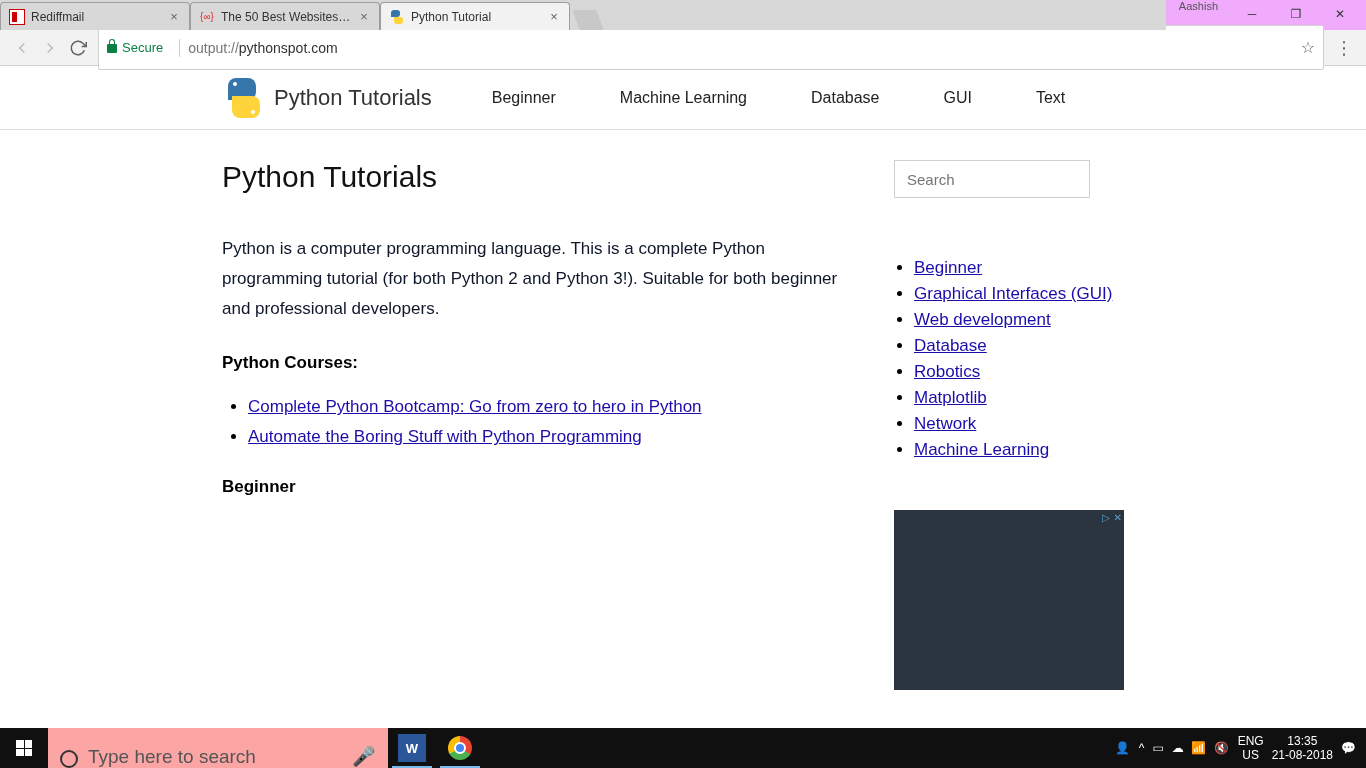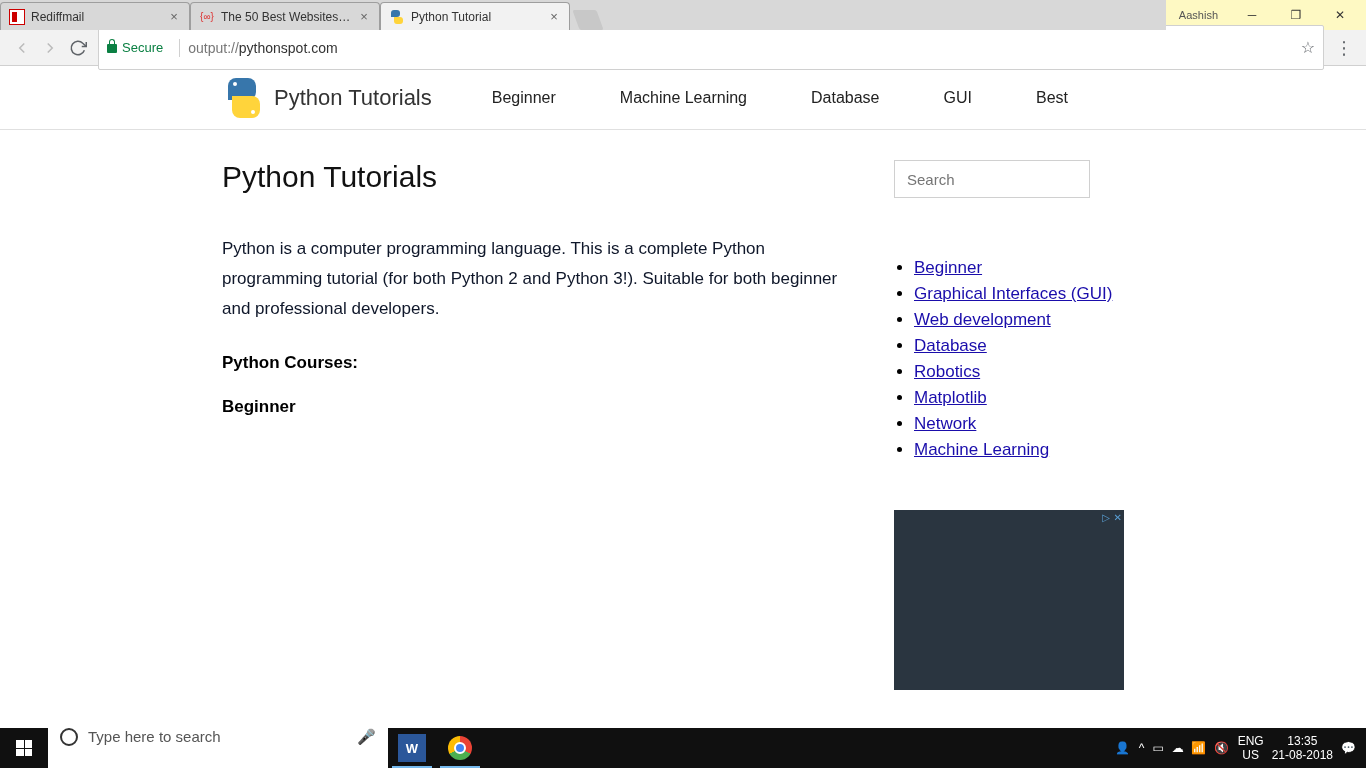--- a/index.html
+++ b/index.html
@@ -1,19 +1,19 @@
 <!DOCTYPE html>
 <html><head>
 <meta charset="utf-8">
 <style>
 * { margin: 0; padding: 0; box-sizing: border-box; }
 body { font-family: Arial, sans-serif; width: 1366px; height: 768px; overflow: hidden; background: #fff; }
 
 
-.titlebar { height: 30px; background: #fef9c3; display: flex; align-items: center; justify-content: flex-end; padding: 0 4px; }
+.titlebar { height: 30px; background: #f0abfc; display: flex; justify-content: flex-end; padding: 0 4px; }
 .titlebar-user { font-size: 11px; color: #555; margin-right: 12px; }
 .win-btn { width: 44px; height: 28px; display: flex; align-items: center; justify-content: center; color: #333; font-size: 12px; }
 
 
 .tab-strip { height: 30px; background: #d8d8d8; display: flex; align-items: flex-end; position: absolute; top: 0; left: 0; right: 200px; }
 .tab { height: 28px; width: 190px; background: #d8d8d8; border: 1px solid #9e9e9e; border-bottom: none; border-top-left-radius: 4px; border-top-right-radius: 4px; margin-right: 0; display: flex; align-items: center; padding: 0 8px; position: relative; font-size: 12px; color: #333; }
 .tab.active { background: #f2f2f2; z-index: 2; }
 .tab-favicon { width: 16px; height: 16px; margin-right: 6px; flex-shrink: 0; }
 .tab-title { flex: 1; white-space: nowrap; overflow: hidden; text-overflow: ellipsis; }
 .tab-close { width: 14px; height: 14px; color: #666; font-size: 13px; margin-left: 4px; display: flex; align-items: center; justify-content: center; }
@@ -63,21 +63,21 @@
 
 .viewport::-webkit-scrollbar { width: 16px; }
 .viewport::-webkit-scrollbar-track { background: #f1f1f1; }
 .viewport::-webkit-scrollbar-thumb { background: #c1c1c1; }
 
 
 .taskbar { position: fixed; bottom: 0; left: 0; right: 0; height: 40px; background: #101010; display: flex; align-items: center; color: #fff; }
 .start-btn { width: 48px; height: 40px; display: flex; align-items: center; justify-content: center; }
 .win-logo { width: 16px; height: 16px; display: grid; grid-template: 1fr 1fr / 1fr 1fr; gap: 1px; }
 .win-logo div { background: #fff; }
-.search-bar { flex: 0 0 340px; height: 40px; background: #ffffff; display: flex; align-items: flex-start; padding: 0 12px; color: #555; font-size: 15px; }
+.search-bar { flex: 0 0 340px; height: 40px; background: #fca5a5; display: flex; align-items: flex-end; padding: 0 12px; color: #555; font-size: 19px; }
 .search-bar .cortana { width: 18px; height: 18px; border: 2px solid #333; border-radius: 50%; margin-right: 10px; }
 .search-bar .mic { margin-left: auto; color: #333; }
 .task-icon { width: 48px; height: 40px; display: flex; align-items: center; justify-content: center; font-size: 14px; position: relative; }
 .task-icon.active::after { content: ''; position: absolute; bottom: 0; left: 4px; right: 4px; height: 2px; background: #76b9ed; }
 .tray { margin-left: auto; display: flex; align-items: center; gap: 8px; padding: 0 10px; font-size: 12px; }
 .tray-time { text-align: center; line-height: 1.2; font-size: 12px; }
 .word-icon { width: 28px; height: 28px; background: #2b579a; color: #fff; display: flex; align-items: center; justify-content: center; font-weight: bold; font-size: 13px; }
 .chrome-icon { width: 24px; height: 24px; border-radius: 50%; background: conic-gradient(#ea4335 0 120deg, #4caf50 120deg 240deg, #fbbc05 240deg 360deg); position: relative; }
 .chrome-icon::after { content: ''; position: absolute; inset: 6px; background: #4285f4; border: 2px solid #fff; border-radius: 50%; }
 
@@ -165,29 +165,33 @@
         <div class="py-top"></div>
           <div class="py-bot"></div>
       </div>
       <span class="site-title">Python Tutorials</span>
     </div>
     <div class="nav-menu">
       <span>Beginner</span>
       <span>Machine Learning</span>
       <span>Database</span>
       <span>GUI</span>
-      <span>Best</span>
+      <span>Text</span>
     </div>
   </div>
 
   <div class="content">
     <div class="main-col">
       <h1>Python Tutorials</h1>
       <p class="intro">Python is a computer programming language. This is a complete Python programming tutorial (for both Python 2 and Python 3!). Suitable for both beginner and professional developers.</p>
       <p class="section-title">Python Courses:</p>
+      <ul class="link-list">
+        <li><a href="#">Complete Python Bootcamp: Go from zero to hero in Python</a></li>
+        <li><a href="#">Automate the Boring Stuff with Python Programming</a></li>
+      </ul>
       <p class="section-title">Beginner</p>
     </div>
 
     <div class="side-col">
       <input class="search-box" placeholder="Search" style="">
       <ul class="cat-list">
         <li><a href="#">Beginner</a></li>
         <li><a href="#">Graphical Interfaces (GUI)</a></li>
         <li><a href="#">Web development</a></li>
         <li><a href="#">Database</a></li>

